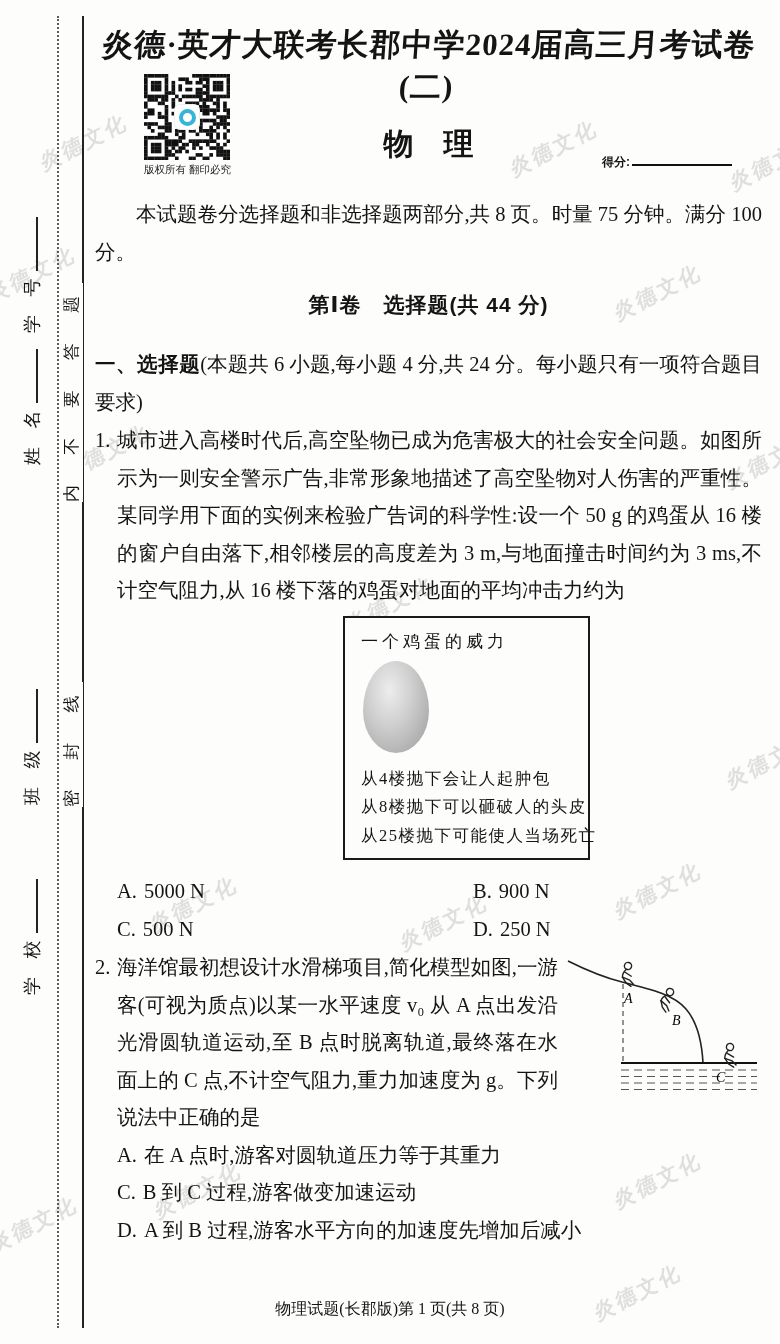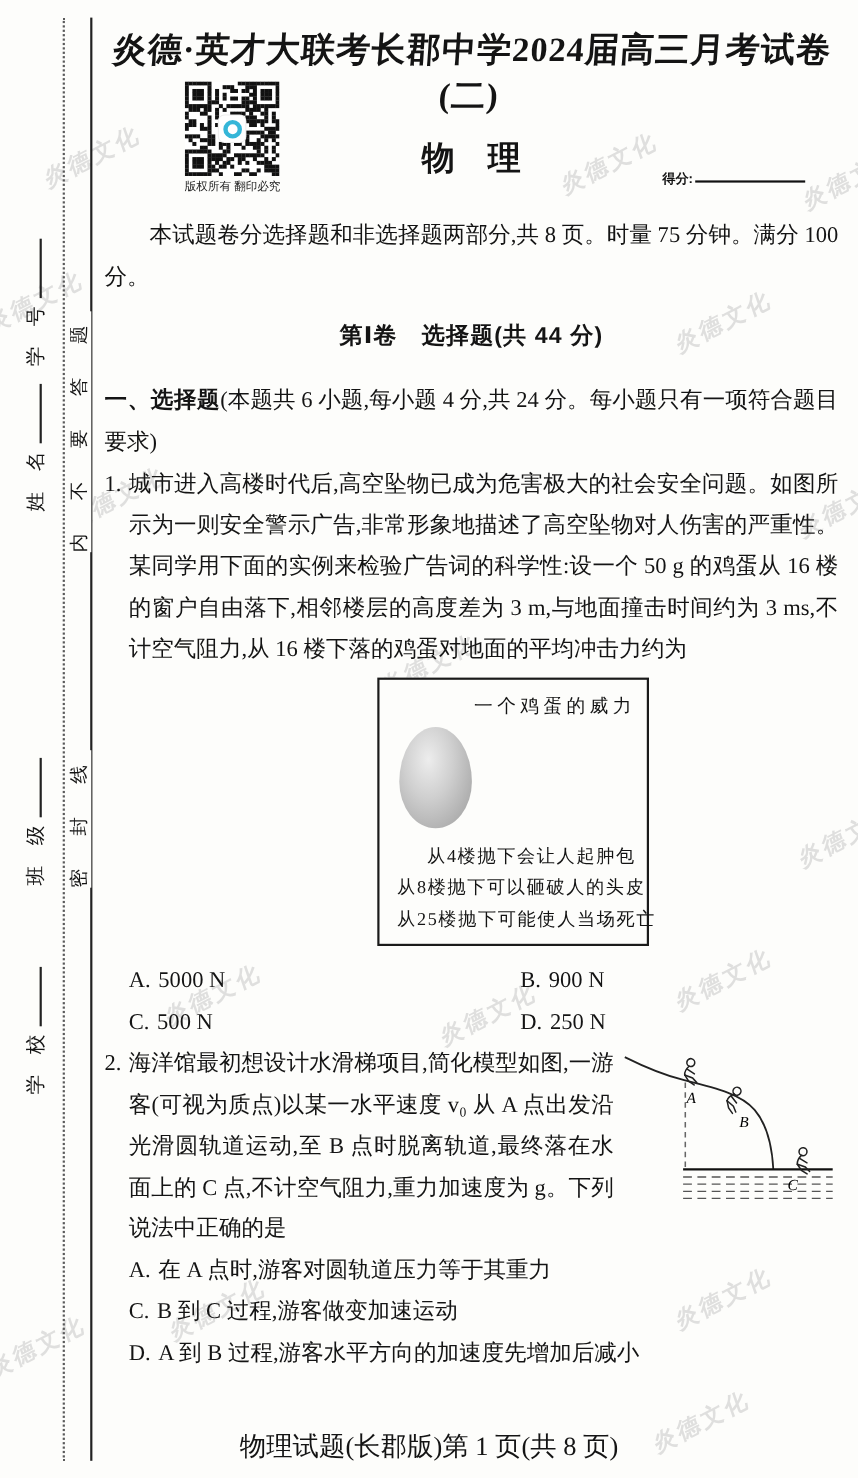--- a/index.html
+++ b/index.html
@@ -32,21 +32,21 @@
     padding-top:24px;text-align:center;font-size:31px;font-weight:900;
     letter-spacing:1px;transform:skewX(-4deg);
   }
   .subject{margin-top:16px;text-align:center;font-size:30px;font-weight:bold;letter-spacing:30px;text-indent:30px;}
   .header{position:relative;height:196px;}
   .score{
     position:absolute;left:507px;top:150px;font-size:12px;font-weight:bold;
     font-family:"Liberation Sans","DejaVu Sans",sans-serif;
   }
   .score-line{display:inline-block;width:100px;border-bottom:2px solid #111;height:14px;margin-left:2px;}
-  .qr-wrap{position:absolute;left:144px;top:74px;width:86px;z-index:3;text-align:center;margin-left:24px;}
+  .qr-wrap{position:absolute;left:144px;top:74px;width:86px;z-index:3;text-align:center;}
   .qr-box{position:relative;width:86px;height:86px;}
   .qr-box svg{display:block;}
   .qr-logo{
     position:absolute;left:31px;top:31px;width:24px;height:24px;background:#fff;border-radius:5px;
     box-shadow:0 0 0 1px #eee;display:flex;align-items:center;justify-content:center;
   }
   .qr-logo .ring{width:9px;height:9px;border:4px solid #35b6d8;border-radius:50%;}
   .qr-caption{font-size:10.5px;margin-top:3px;white-space:nowrap;color:#222;font-family:"Liberation Sans",sans-serif;}
   
   .intro{margin:0;text-indent:2em;font-size:20.5px;line-height:37.5px;text-align:justify;}
@@ -55,38 +55,38 @@
     font-family:"Liberation Sans","DejaVu Sans",sans-serif;letter-spacing:1px;
   }
   .part-head{margin:0;font-size:20.5px;line-height:37.5px;text-align:justify;}
   .part-head b{font-family:"Liberation Sans","DejaVu Sans",sans-serif;letter-spacing:.5px;}
   .q{display:flex;margin-top:1px;}
   .qnum{width:22px;flex:none;font-size:20.5px;line-height:37.5px;}
   .qbody{flex:1;min-width:0;font-size:20.5px;line-height:37.5px;text-align:justify;}
   
   .ad-box{
     width:247px;box-sizing:border-box;border:2px solid #1a1a1a;background:#fdfdfb;
-    margin:6px 0 4px 226px;padding:12px 10px 8px 16px;line-height:normal;text-align:right;
+    margin:6px 0 4px 226px;padding:12px 10px 8px 16px;line-height:normal;text-align:left;
   }
   .ad-title{font-size:17px;letter-spacing:4px;margin-bottom:8px;}
   .egg{
     width:66px;height:92px;border-radius:50%/54% 54% 46% 46%;margin:2px 0 12px 2px;
     background:radial-gradient(ellipse at 40% 32%,#ededed 0%,#cfcfcf 40%,#acacac 80%,#a3a3a3 100%);
   }
   .ad-line{font-size:16.5px;line-height:28.5px;letter-spacing:1.5px;white-space:nowrap;}
   
   .opt-grid{display:grid;grid-template-columns:356px 1fr;margin-top:13px;}
   .opt{white-space:nowrap;}
   .opt .opt-label{margin-right:7px;}
   .opt-list .opt{display:block;white-space:normal;}
   
   .fig{float:right;width:196px;height:156px;margin:2px 0 2px 8px;}
   .fig text{font-style:italic;font-size:14px;font-family:"Liberation Serif",serif;}
   
-  .footer{position:absolute;left:0;right:0;top:1299px;text-align:center;font-size:24px;z-index:2;}
+  .footer{position:absolute;left:0;right:0;top:1299px;text-align:center;font-size:16px;z-index:2;}
 </style>
 </head>
 <body>
 
 <span class="wm" style="left:36px;top:128px">炎德文化</span>
 <span class="wm" style="left:506px;top:134px">炎德文化</span>
 <span class="wm" style="left:726px;top:148px">炎德文化</span>
 <span class="wm" style="left:-16px;top:260px">炎德文化</span>
 <span class="wm" style="left:610px;top:278px">炎德文化</span>
 <span class="wm" style="left:58px;top:438px">炎德文化</span>

